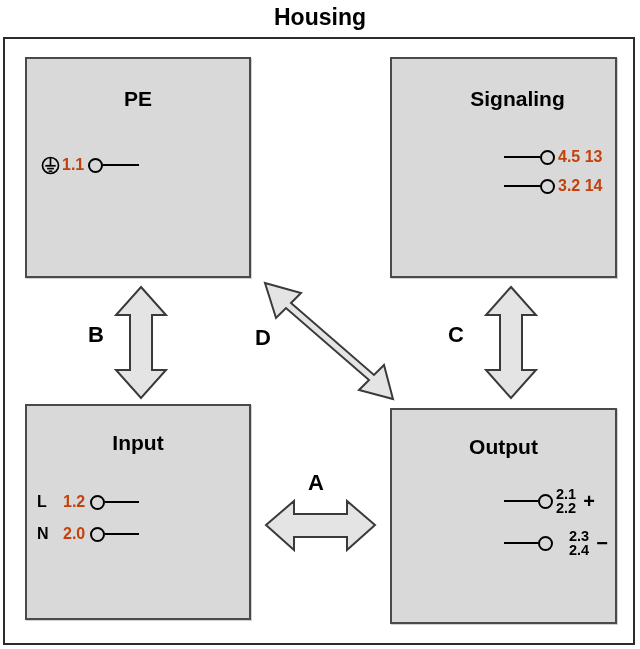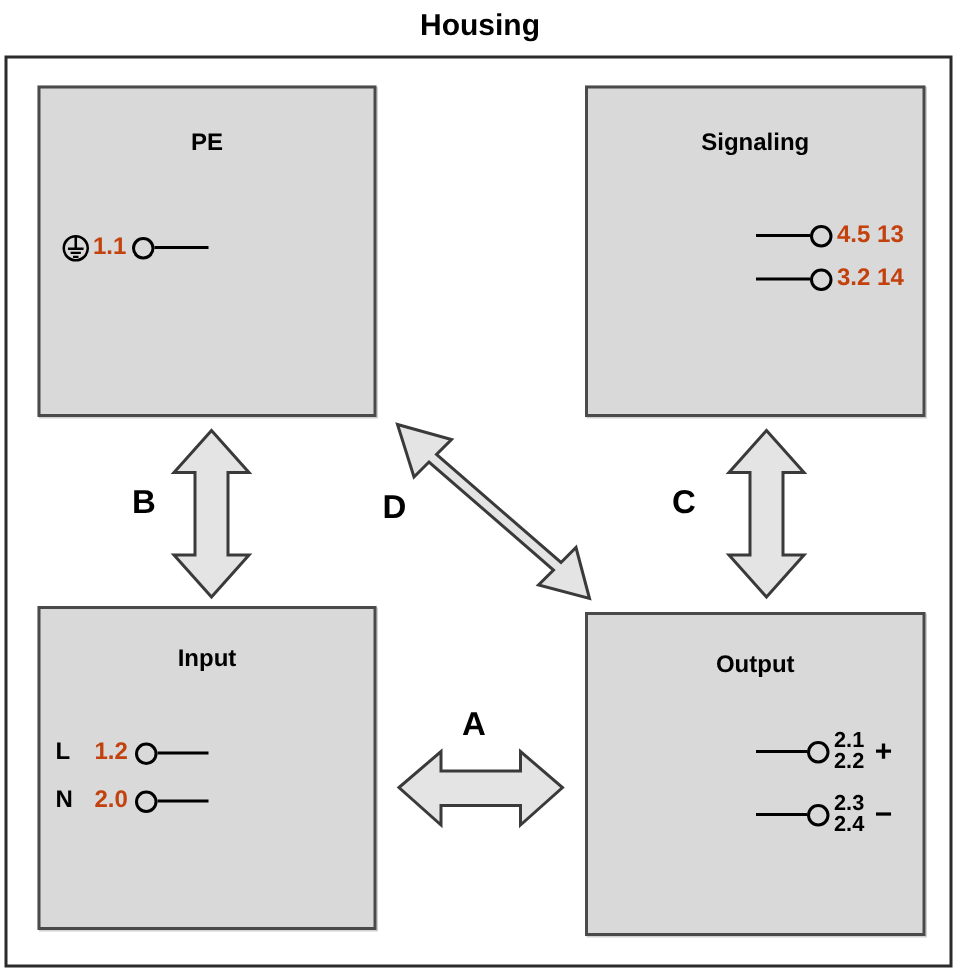--- a/index.html
+++ b/index.html
@@ -19,21 +19,21 @@
     left: 0; top: 0;
     width: 640px;
     height: 649px;
   }
   .page-title {
     position: absolute;
     left: 0;
     top: 0px;
     width: 640px;
     text-align: center;
-    font-size: 20px;
+    font-size: 23px;
     font-weight: bold;
     color: #000000;
     letter-spacing: 0px;
     line-height: 34px;
   }
   .housing-frame {
     position: absolute;
     left: 3px;
     top: 37px;
     width: 632px;
@@ -47,31 +47,31 @@
     background: #d9d9d9;
     border: 2px solid #4a4a4a;
     box-sizing: border-box;
     box-shadow: 1px 1px 0 rgba(0,0,0,0.18);
   }
   .block-title {
     position: absolute;
     left: 0;
     width: 100%;
     text-align: center;
-    font-size: 16px;
+    font-size: 21px;
     font-weight: bold;
     color: #000000;
   }
   #block-pe    { left: 25px;  top: 57px;  width: 226px; height: 221px; }
   #block-sig   { left: 390px; top: 57px;  width: 227px; height: 221px; }
   #block-input { left: 25px;  top: 404px; width: 226px; height: 216px; }
   #block-output{ left: 390px; top: 408px; width: 227px; height: 216px; }
 
   .title-pe     { top: 28px; }
-  .title-sig    { top: 28px; }
+  .title-sig    { top: 28px; padding-left: 14px; }
   .title-input  { top: 25px; }
   .title-output { top: 25px; }
 
   
   .term-row {
     position: absolute;
     display: flex;
     align-items: center;
     height: 22px;
   }
@@ -214,21 +214,21 @@
       <span class="term-stack" style="margin-left:3px;">
         <span>2.1</span>
         <span>2.2</span>
       </span>
       <span class="term-sign">+</span>
     </div>
 
     <div class="term-row" style="left:112px; top:122px;">
       <span class="term-lead" style="width:34px;"></span>
       <span class="term-circle"></span>
-      <span class="term-stack" style="margin-left:3px;">
+      <span class="term-stack" style="margin-left:16px;">
         <span>2.3</span>
         <span>2.4</span>
       </span>
       <span class="term-sign">−</span>
     </div>
   </div>
 
   <svg class="arrow-svg" style="left:113px; top:285px;" width="56" height="115" viewBox="0 0 56 115">
     <polygon class="arrow-shape" points="28,2 53,30 39,30 39,85 53,85 28,113 3,85 17,85 17,30 3,30"></polygon>
   </svg>

